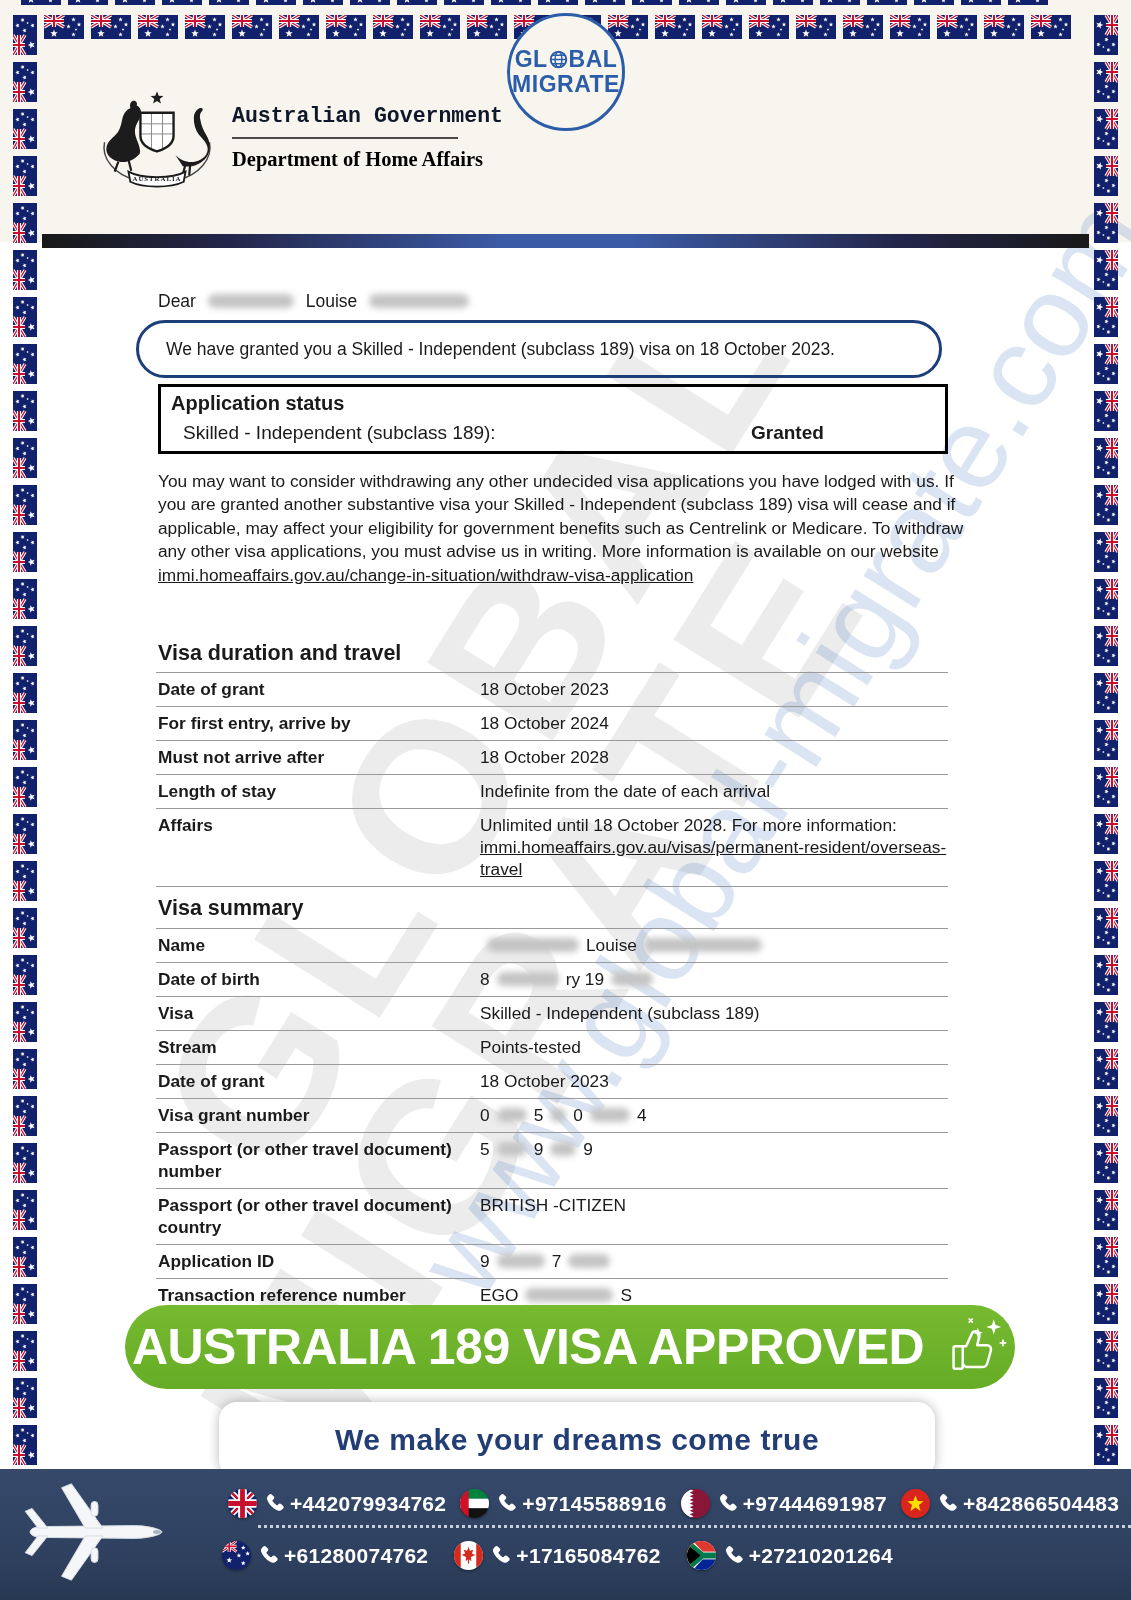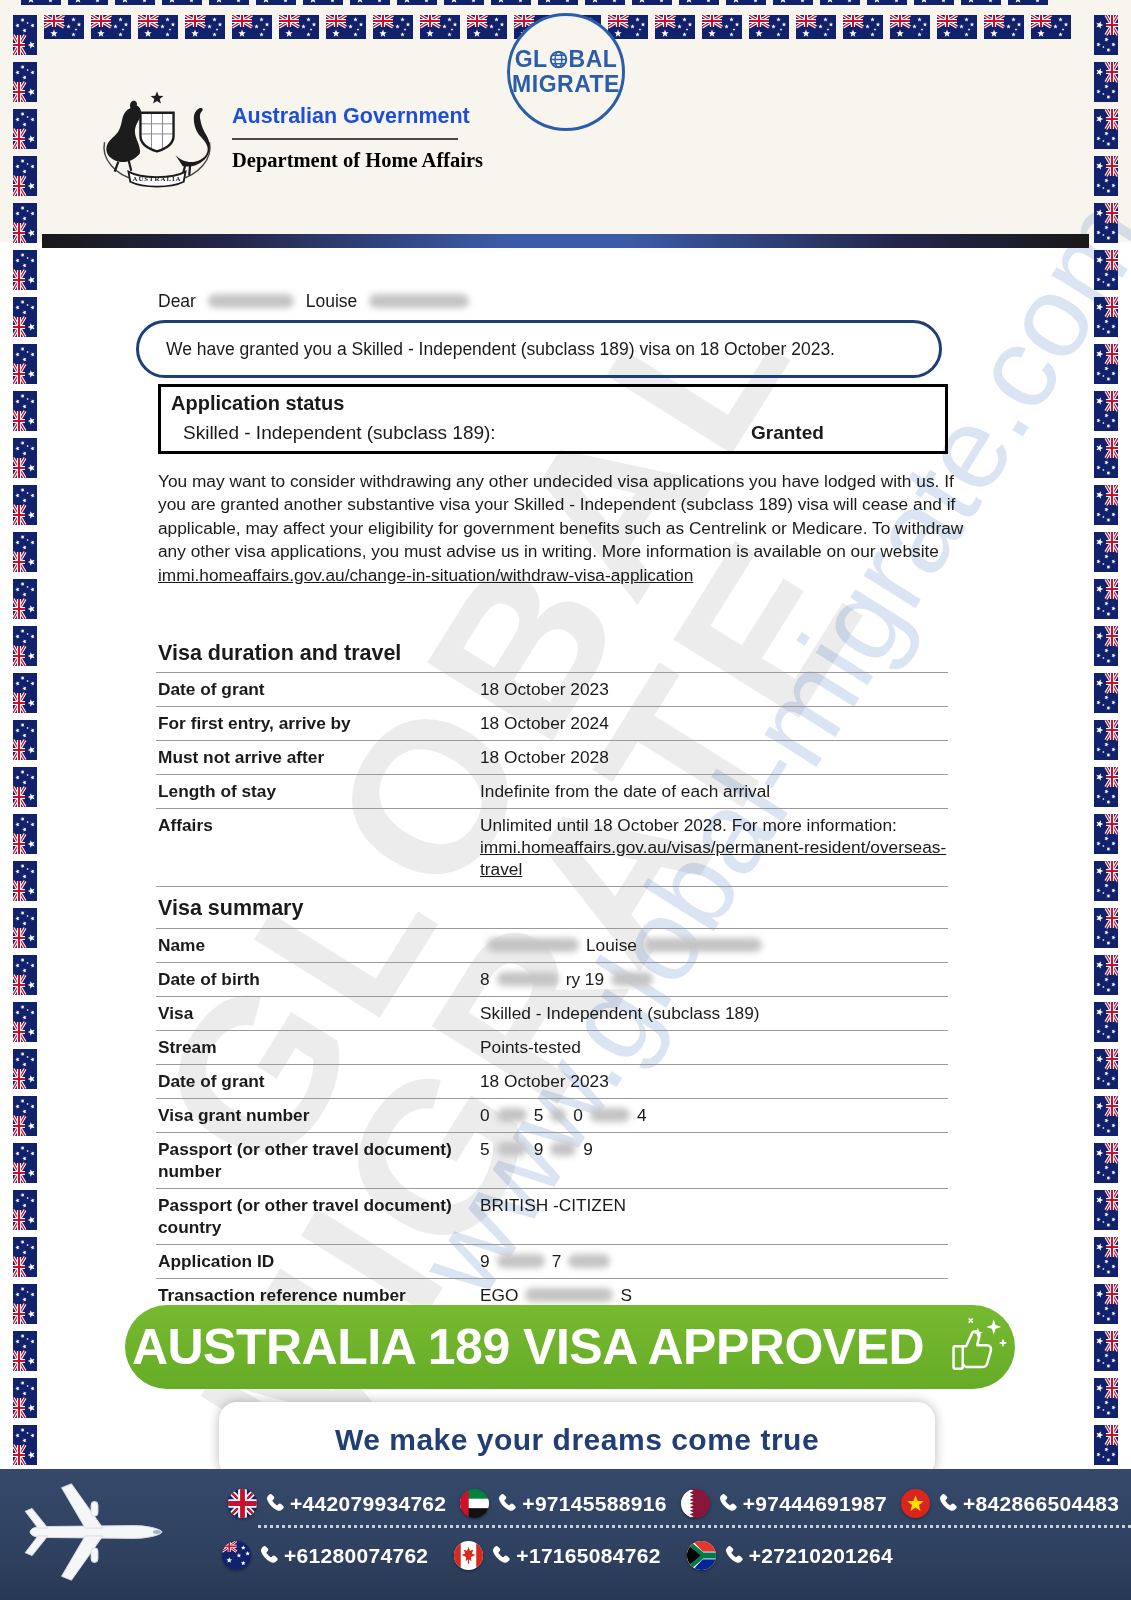--- a/index.html
+++ b/index.html
@@ -25,21 +25,21 @@
   .fright .vflag svg{transform:rotate(90deg);}
   
   .logo-circle{position:absolute;left:507px;top:13px;width:112px;height:112px;border-radius:50%;
     border:3px solid #2b5da8;background:#f8f5ee;display:flex;flex-direction:column;align-items:center;
     justify-content:center;color:#2b5da8;z-index:3;}
   .logo-line{display:flex;align-items:center;font-weight:bold;font-size:23px;letter-spacing:.5px;line-height:25px;}
   .globe{width:19px;height:19px;margin:0 1px;}
   
   .crest{position:absolute;left:88px;top:90px;width:138px;height:98px;}
   .gov{position:absolute;left:232px;top:104px;}
-  .gov-name{font-family:Liberation Sans, sans-serif;font-weight:bold;font-size:21.5px;color:#1d4ed8;}
+  .gov-name{font-family:Liberation Mono, monospace;font-weight:bold;font-size:21.5px;color:#0f172a;}
   .gov-rule{width:226px;height:2px;background:#4a4a4a;margin:9px 0 9px 0;}
   .gov-dept{font-family:"Liberation Serif","DejaVu Serif",serif;font-weight:bold;font-size:20.5px;color:#000000;}
   .gradbar{position:absolute;left:42px;top:234px;width:1047px;height:14px;
     background:linear-gradient(90deg,#191919 0%,#23264a 18%,#3c5ba6 44%,#3c5ba6 56%,#23264a 82%,#191919 100%);}
   
   .dear{position:absolute;left:158px;top:291px;font-size:17.5px;}
   .oval{position:absolute;left:136px;top:320px;width:806px;height:58px;border:3px solid #1d3f77;
     border-radius:31px;display:flex;align-items:center;padding-left:27px;font-size:17.5px;box-sizing:border-box;}
   .statusbox{position:absolute;left:158px;top:384px;width:790px;height:70px;border:3px solid #000;
     box-sizing:border-box;padding:5px 0 0 10px;}

